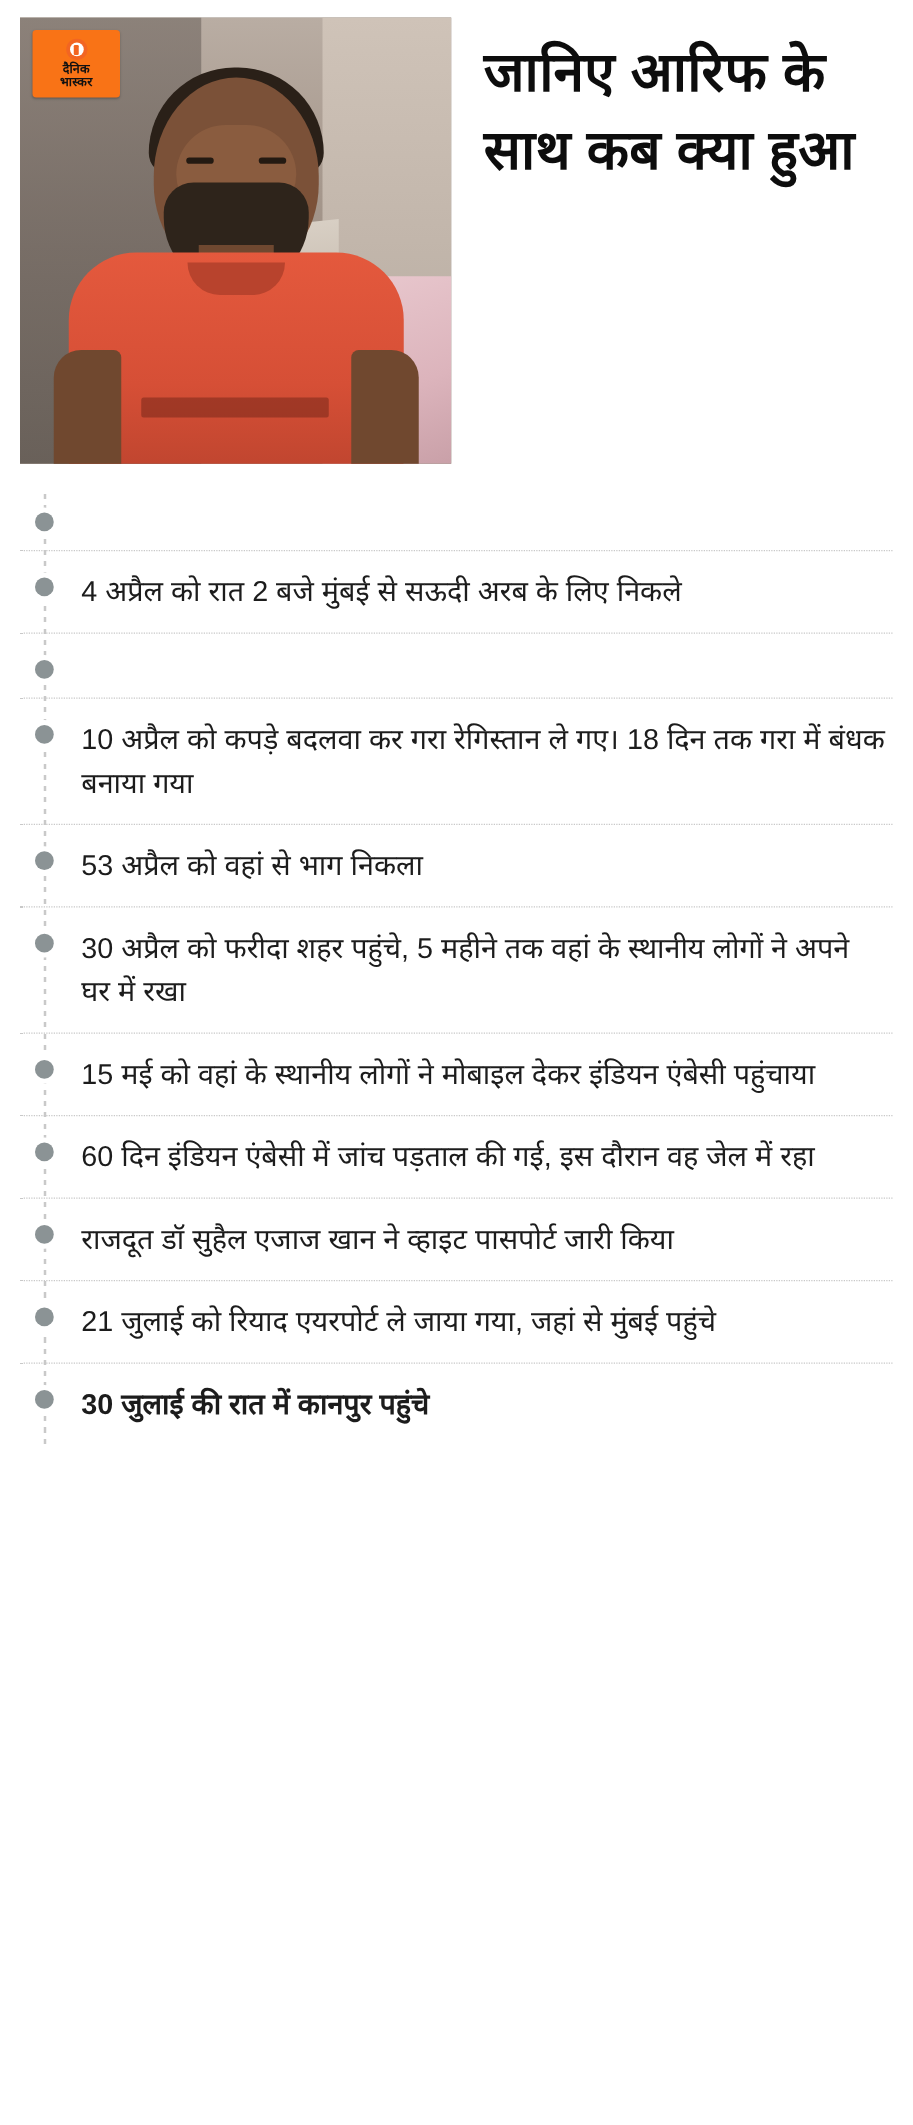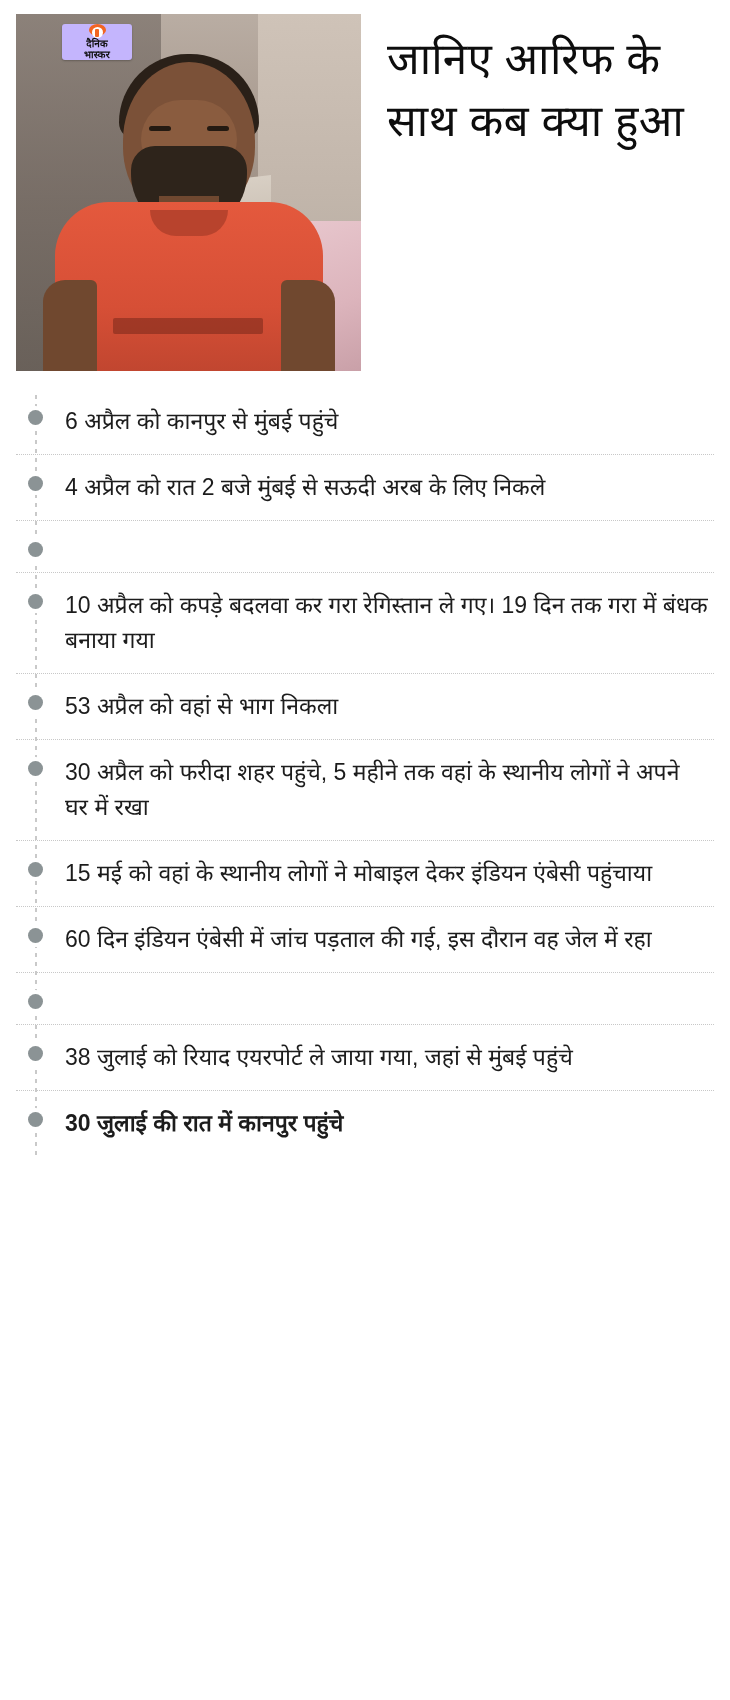--- a/index.html
+++ b/index.html
@@ -167,29 +167,28 @@
     margin-left: -76px;
     background: rgba(120,40,25,.55);
     border-radius: 2px;
   }
 
   .logo {
     position: absolute;
     left: 10px;
     top: 10px;
     width: 70px;
-    height: 36px;
-    background: #c4b5fd;
+    height: 54px;
+    background: #f97316;
     border-radius: 3px;
     display: flex;
     flex-direction: column;
     align-items: center;
     justify-content: center;
     box-shadow: 0 1px 2px rgba(0,0,0,.25);
-    margin-left: 36px;
   }
   .logo-mark {
     width: 17px;
     height: 17px;
     border-radius: 50%;
     background: #f26522;
     position: relative;
     margin-bottom: 2px;
   }
   .logo-mark::after {
@@ -217,21 +216,21 @@
     text-align: center;
     letter-spacing: .2px;
   }
 
   .headline {
     flex: 1 1 auto;
     padding-left: 26px;
     padding-top: 14px;
     font-size: 44px;
     line-height: 62px;
-    font-weight: normal;
+    font-weight: bold;
     color: #0d0d0d;
     letter-spacing: .3px;
   }
 
   
   .timeline {
     position: relative;
     margin-top: 18px;
     padding: 0 16px 0 16px;
     box-sizing: border-box;
@@ -319,35 +318,34 @@
       </div>
     </div>
 
     <div class="headline">जानिए आरिफ के साथ कब क्या हुआ</div>
   </div>
 
   <div class="timeline">
 
     <div class="tl-item">
       <span class="tl-dot"></span>
-      <span class="tl-text">6 अप्रैल को कानपुर से मुंबई पहुंचे</span>
     </div>
 
     <div class="tl-item">
       <span class="tl-dot"></span>
       <span class="tl-text">4 अप्रैल को रात 2 बजे मुंबई से सऊदी अरब के लिए निकले</span>
     </div>
 
     <div class="tl-item">
       <span class="tl-dot"></span>
     </div>
 
     <div class="tl-item">
       <span class="tl-dot"></span>
-      <span class="tl-text">10 अप्रैल को कपड़े बदलवा कर गरा रेगिस्तान ले गए। 19 दिन तक गरा में बंधक बनाया गया</span>
+      <span class="tl-text">10 अप्रैल को कपड़े बदलवा कर गरा रेगिस्तान ले गए। 18 दिन तक गरा में बंधक बनाया गया</span>
     </div>
 
     <div class="tl-item">
       <span class="tl-dot"></span>
       <span class="tl-text">53 अप्रैल को वहां से भाग निकला</span>
     </div>
 
     <div class="tl-item">
       <span class="tl-dot"></span>
       <span class="tl-text">30 अप्रैल को फरीदा शहर पहुंचे, 5 महीने तक वहां के स्थानीय लोगों ने अपने घर में रखा</span>
@@ -358,25 +356,26 @@
       <span class="tl-text">15 मई को वहां के स्थानीय लोगों ने मोबाइल देकर इंडियन एंबेसी पहुंचाया</span>
     </div>
 
     <div class="tl-item">
       <span class="tl-dot"></span>
       <span class="tl-text">60 दिन इंडियन एंबेसी में जांच पड़ताल की गई, इस दौरान वह जेल में रहा</span>
     </div>
 
     <div class="tl-item">
       <span class="tl-dot"></span>
-    </div>
-
-    <div class="tl-item">
-      <span class="tl-dot"></span>
-      <span class="tl-text">38 जुलाई को रियाद एयरपोर्ट ले जाया गया, जहां से मुंबई पहुंचे</span>
+      <span class="tl-text">राजदूत डॉ सुहैल एजाज खान ने व्हाइट पासपोर्ट जारी किया</span>
+    </div>
+
+    <div class="tl-item">
+      <span class="tl-dot"></span>
+      <span class="tl-text">21 जुलाई को रियाद एयरपोर्ट ले जाया गया, जहां से मुंबई पहुंचे</span>
     </div>
 
     <div class="tl-item">
       <span class="tl-dot"></span>
       <span class="tl-text">30 जुलाई की रात में कानपुर पहुंचे</span>
     </div>
 
   </div>
 </div>
 

